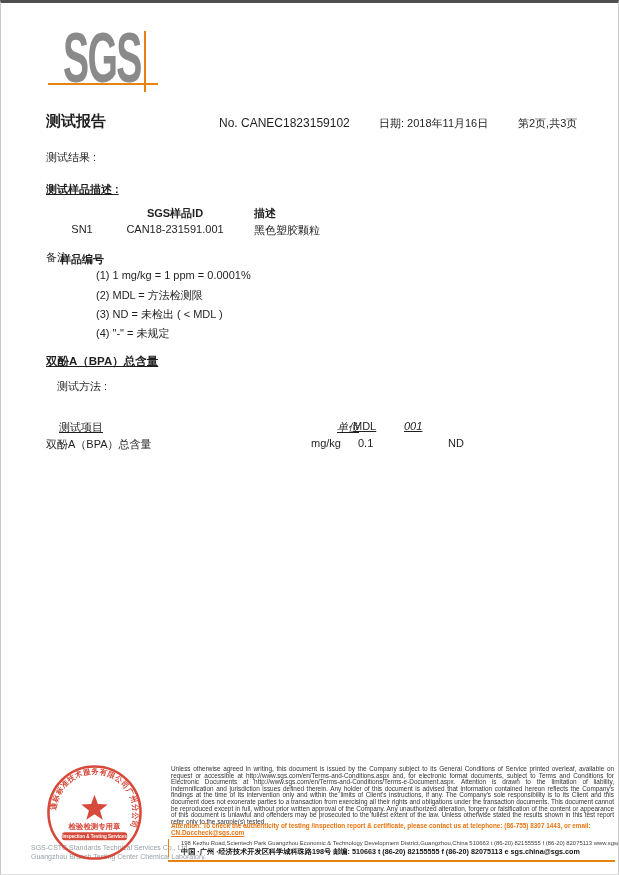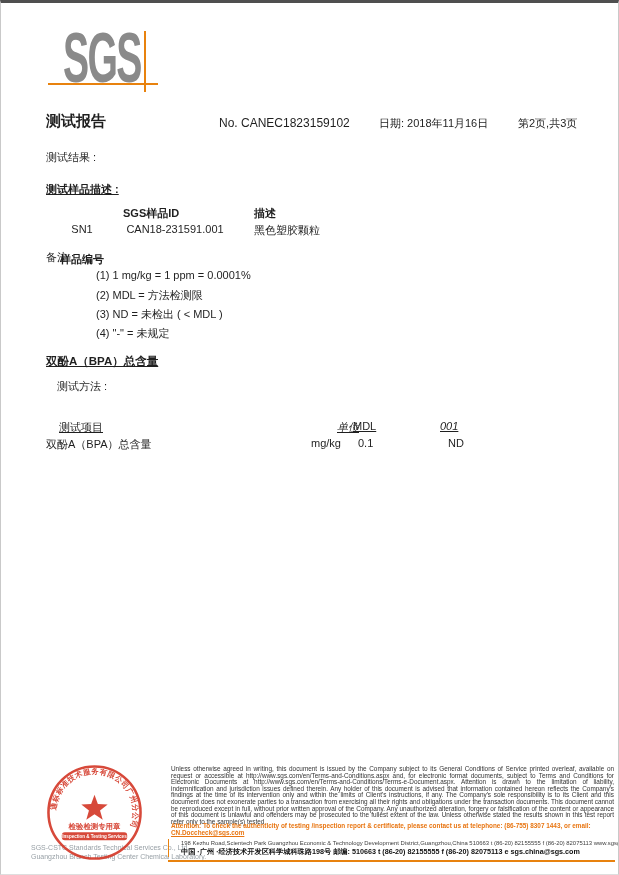--- a/index.html
+++ b/index.html
@@ -18,38 +18,38 @@
   .logo-vline { left:143px; top:28px; width:2px; height:61px; background:#e8820e; }
   .report-title { left:45px; top:109px; font-size:15px; font-weight:bold; }
   .report-no    { left:218px; top:113px; font-size:12px; }
   .report-date  { left:378px; top:113px; font-size:11px; }
   .report-pageinfo { left:517px; top:113px; font-size:11px; }
   
   .t11 { font-size:11px; }
   .results-heading { left:45px; top:147px; }
   .sample-desc-heading { left:45px; top:179px; font-weight:bold; text-decoration:underline; }
   .s-h1 { left:50px;  top:203px; width:62px;  text-align:center; font-weight:bold;margin-top:46px; }
-  .s-h2 { left:122px; top:203px; width:104px; font-weight:bold; }
+  .s-h2 { left:122px; top:203px; width:104px; text-align:center; font-weight:bold; }
   .s-h3 { left:253px; top:203px; font-weight:bold; }
   .s-r1 { left:50px;  top:220px; width:62px;  text-align:center; }
   .s-r2 { left:122px; top:220px; width:104px; text-align:center; }
   .s-r3 { left:253px; top:220px; }
   .notes-heading { left:45px; top:247px; }
   .note-1 { left:95px; top:266px; }
   .note-2 { left:95px; top:285px; }
   .note-3 { left:95px; top:304px; }
   .note-4 { left:95px; top:323px; }
   .bpa-title { left:45px; top:351px; font-size:11.5px; font-weight:bold; text-decoration:underline; }
   .method-label { left:45px; top:376px;margin-left:11px; }
   .method-text  { left:95px; top:376px; width:500px; white-space:normal; line-height:20.5px; text-align:justify; }
   .rt-h { top:417px; text-decoration:underline; }
   .rt-h-item { left:58px;text-align:right; }
   .rt-h-unit { left:318px; font-style:italic;margin-left:18px; }
   .rt-h-mdl  { left:352px; }
-  .rt-h-001  { left:403px; font-style:italic;margin-left:36px; }
+  .rt-h-001  { left:403px; font-style:italic; }
   .rt-r { top:434px; }
   .rt-r-item { left:45px; }
   .rt-r-unit { left:310px; }
   .rt-r-mdl  { left:357px; }
   .rt-r-001  { left:404px;padding-left:43px; }
   
   .company-1 { left:30px; top:841px; font-size:7px; color:#98a0a6; }
   .company-2 { left:30px; top:850px; font-size:7px; color:#98a0a6; }
   .stamp { left:44px; top:760px; width:99px; height:99px; opacity:0.92; }
   .disclaimer { left:170px; top:763px; width:443px; white-space:normal;

